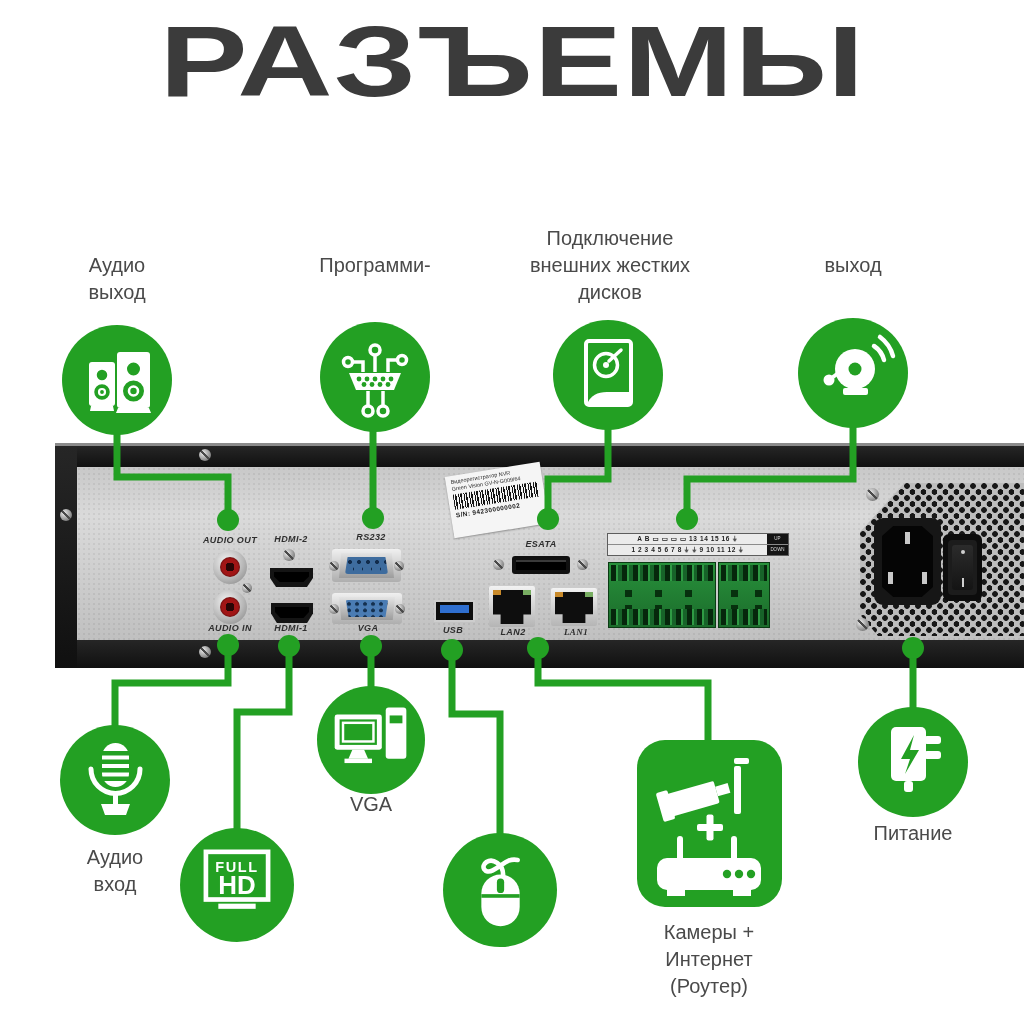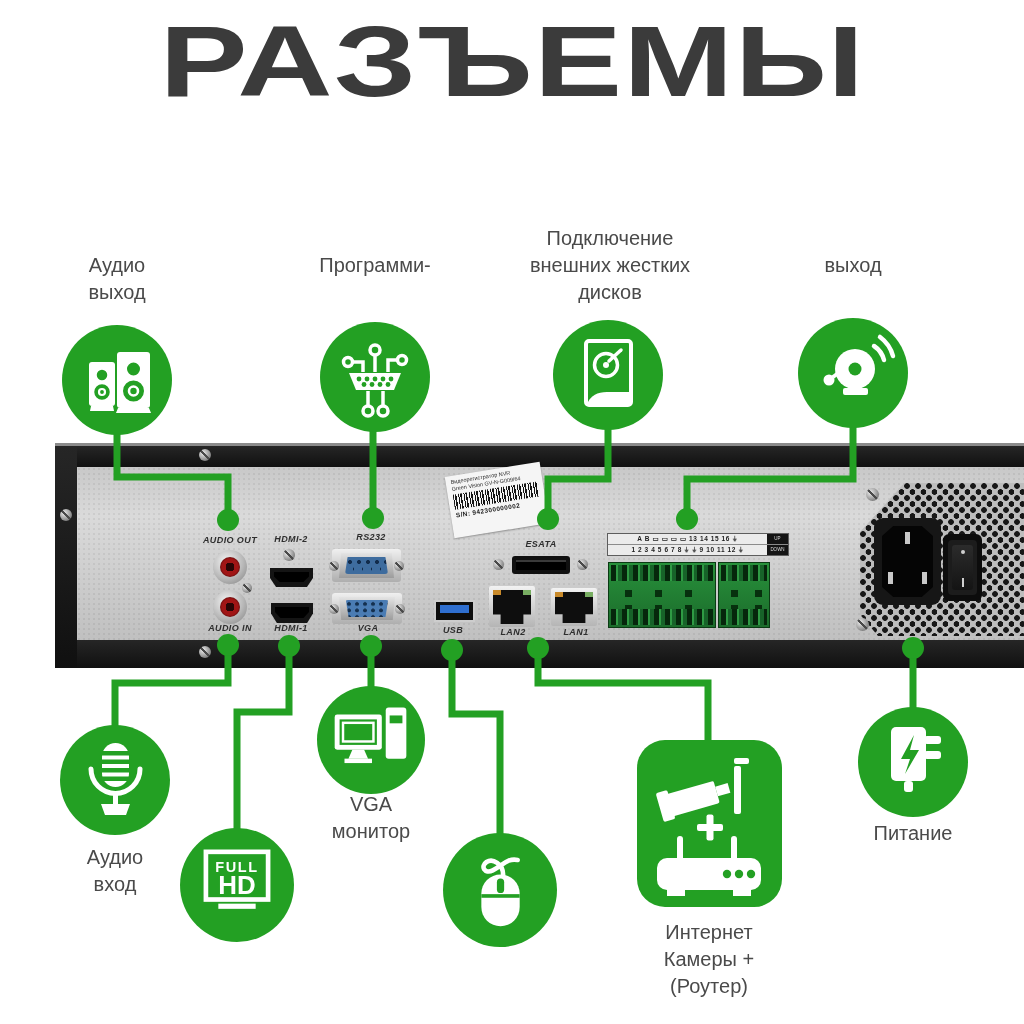--- a/index.html
+++ b/index.html
@@ -239,21 +239,21 @@
         <div class="hole"></div>
         <div class="led-o"></div>
         <div class="led-g"></div>
       </div>
       <div class="abs rj45" style="left:474px;top:121px;width:46px;height:38px;">
         <div class="hole"></div>
         <div class="led-o"></div>
         <div class="led-g"></div>
       </div>
       <div class="abs portlabel" style="left:386px;top:160px;font-style:italic;">LAN2</div>
-      <div class="abs portlabel" style="left:449px;top:160px;">LAN1</div>
+      <div class="abs portlabel" style="left:449px;top:160px;font-family:Liberation Serif, serif;">LAN1</div>
 
       <div class="abs portlabel" style="left:414px;top:72px;">ESATA</div>
       <div class="abs screw" style="left:416px;top:92px;width:11px;height:11px;"></div>
       <div class="abs screw" style="left:500px;top:92px;width:11px;height:11px;"></div>
       <div class="abs esata" style="left:435px;top:89px;width:58px;height:18px;"></div>
       <div class="abs sticker" style="left:372px;top:2px;">
         <div class="l1">Видеорегистратор NVR</div>
         <div class="l1">Green Vision GV-N-G009/64</div>
         <div class="bc"></div>
         <div class="sn">S/N: 942300000002</div>
@@ -390,24 +390,23 @@
       <path d="M56 28 L43 52 L52 52 L47 67 L61 43 L52 43 Z" fill="var(--green)"></path>
     </svg>
   </div>
 
   <div class="abs callout-label" style="left:-25px;top:844px;">
     <div>Аудио</div>
     <div>вход</div>
   </div>
   <div class="abs callout-label" style="left:231px;top:791px;">
     <div>VGA</div>
-    <div>монитор</div>
   </div>
   <div class="abs callout-label" style="left:569px;top:919px;">
+    <div>Камеры +</div>
     <div>Интернет</div>
-    <div>Камеры +</div>
     <div>(Роутер)</div>
   </div>
   <div class="abs callout-label" style="left:773px;top:820px;">
     <div>Питание</div>
   </div>
 
 </div>
 
 </body></html>

